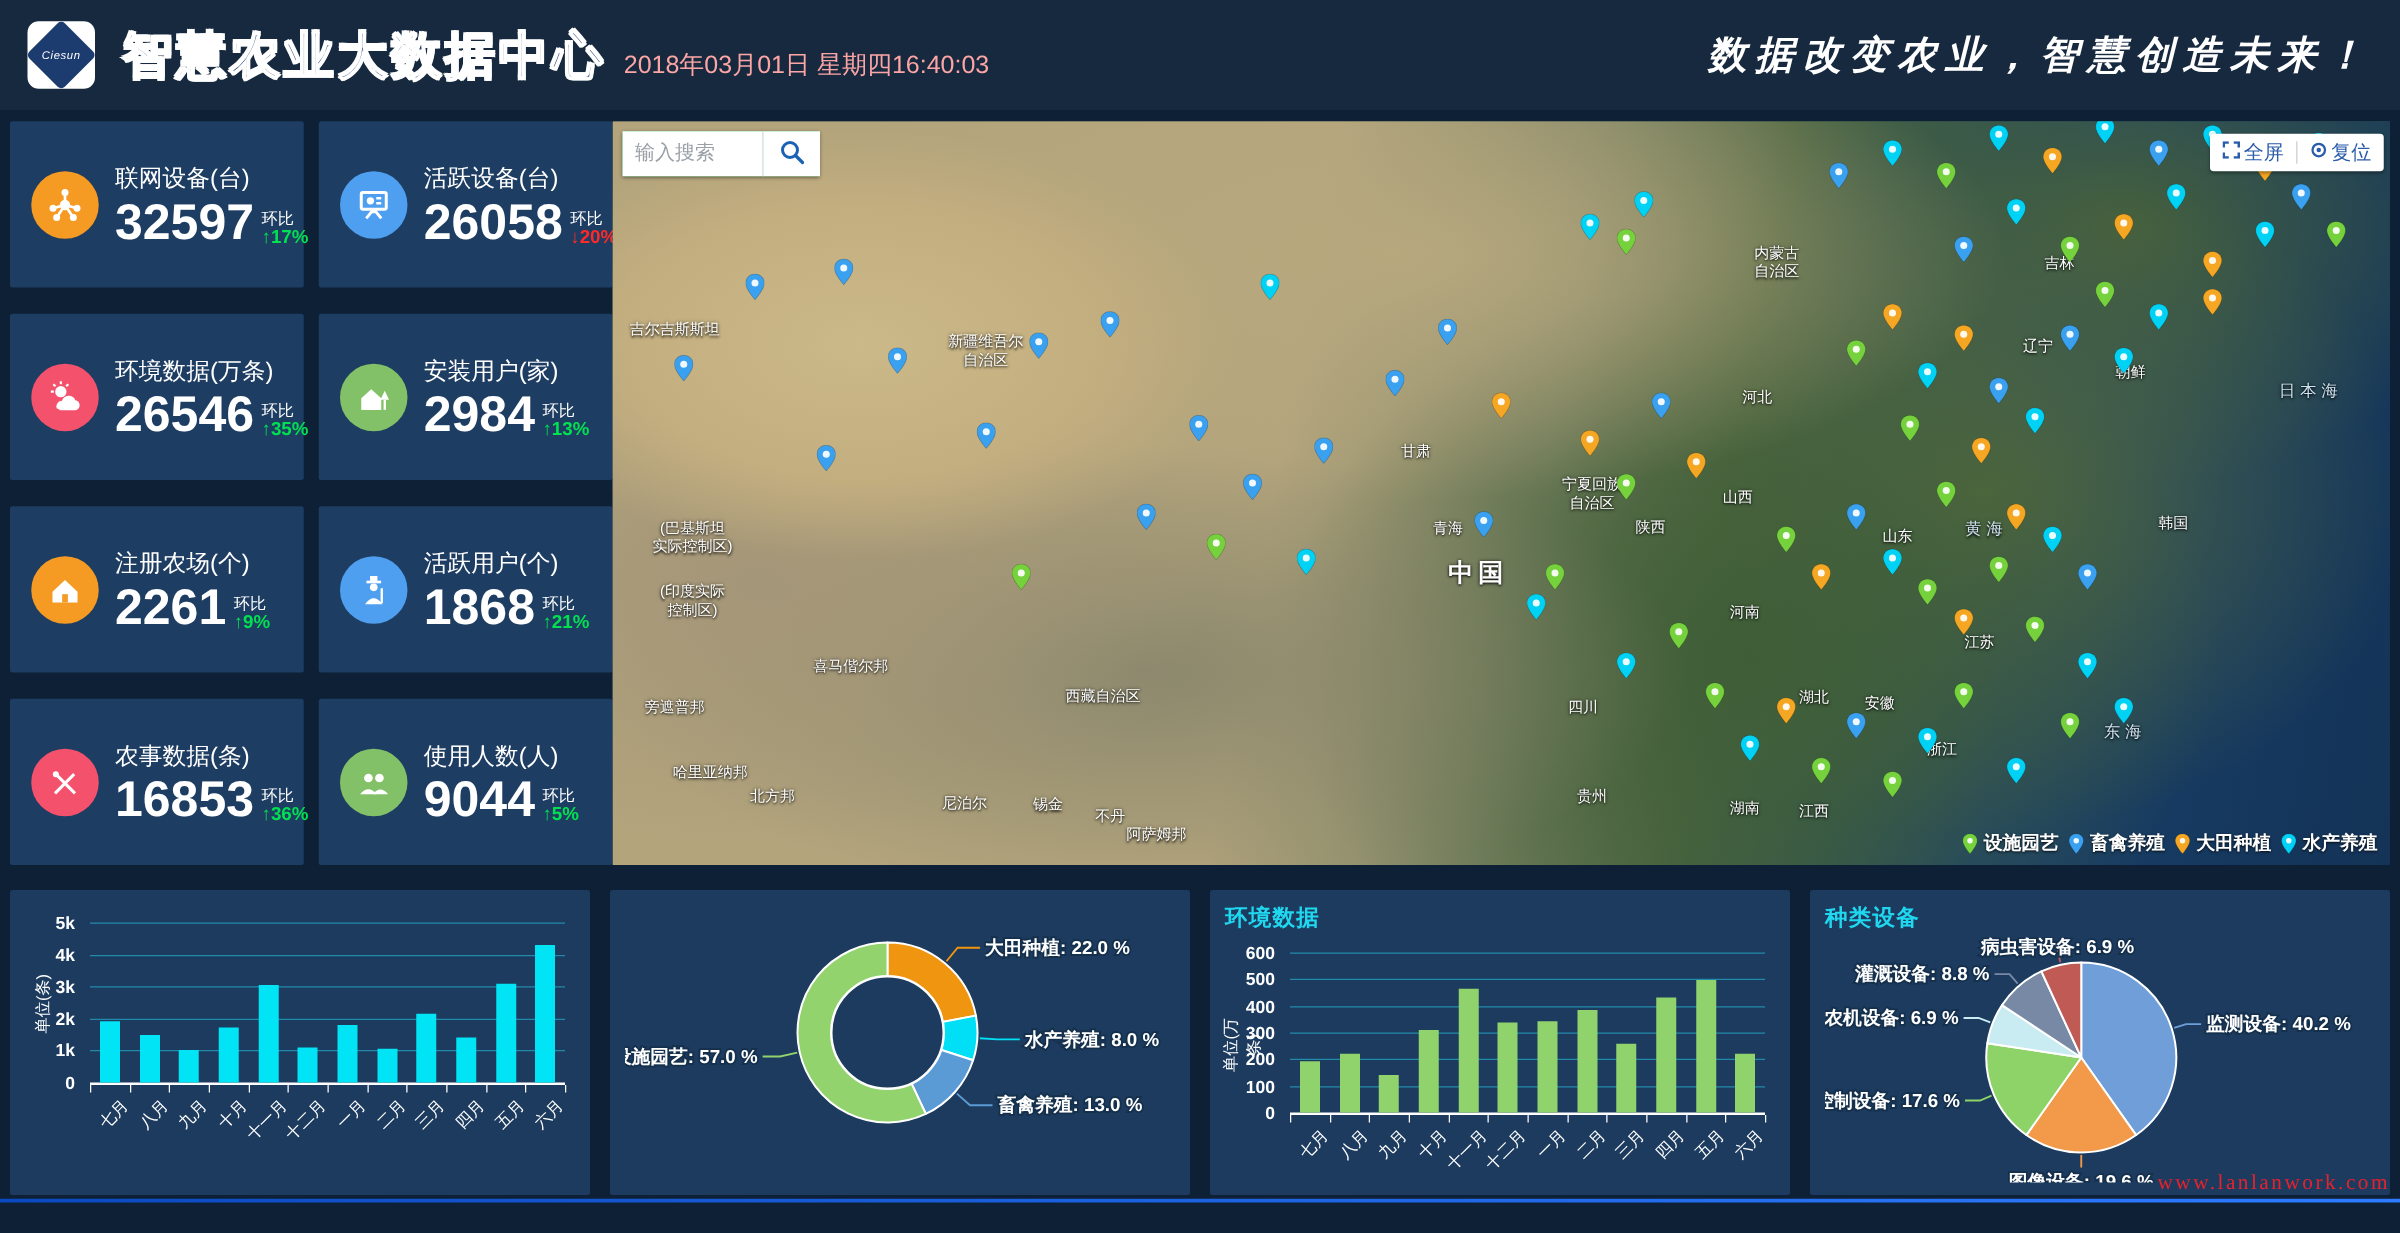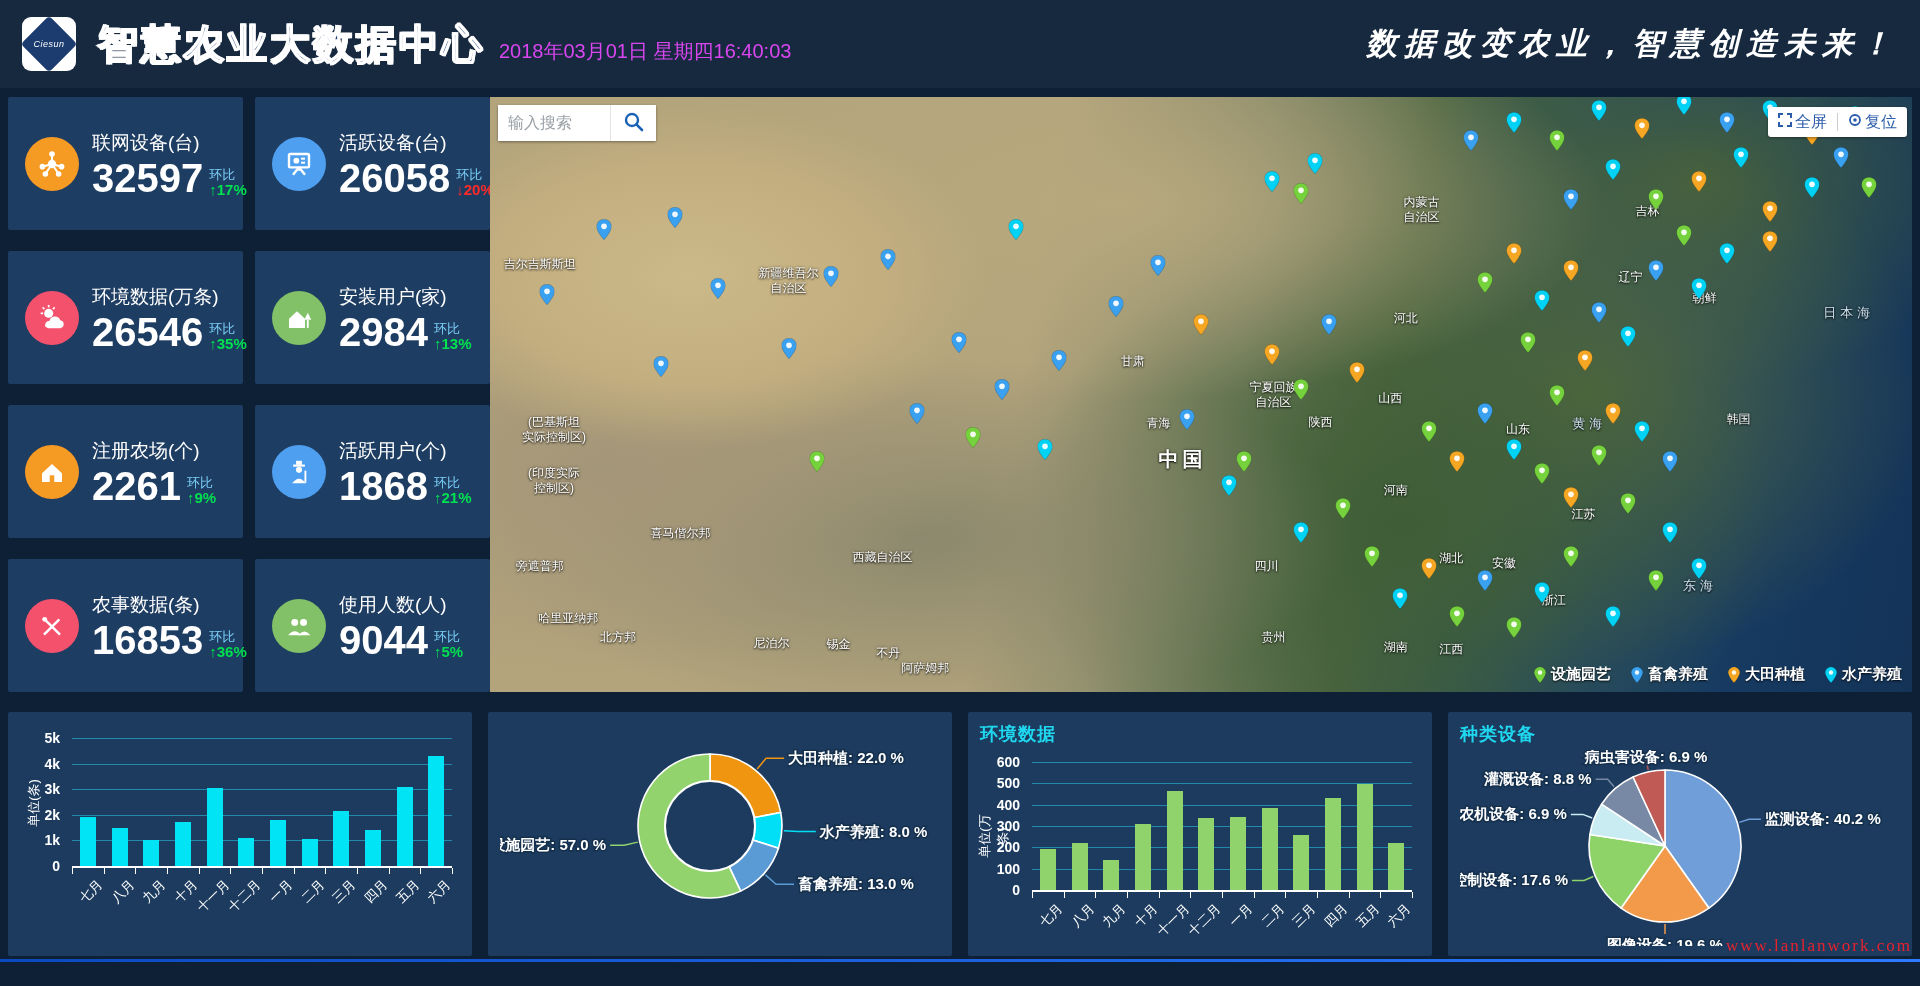--- a/index.html
+++ b/index.html
@@ -11,38 +11,38 @@
   header { position:absolute; left:0; top:0; width:1920px; height:88px;
            background:#16293f; display:flex; align-items:center; padding:0 22px; }
   .logo { width:54px; height:54px; background:#fff; border-radius:9px; position:relative; flex:0 0 54px; }
   .logo-diamond { position:absolute; left:7px; top:7px; width:40px; height:40px;
                   background:#1c3c70; transform:rotate(45deg); border-radius:4px; }
   .logo-text { position:absolute; left:0; top:22px; width:54px; text-align:center;
                color:#fff; font-size:9px; font-style:italic; letter-spacing:.5px; }
   .title { margin-left:22px; font-size:40px; font-weight:bold; letter-spacing:3px;
            color:#1d3f73; -webkit-text-stroke:1.5px #fff;
            text-shadow:-1px -1px 0 #fff,1px -1px 0 #fff,-1px 1px 0 #fff,1px 1px 0 #fff; }
-  .datetime { margin-left:14px; margin-top:14px; color:#d946ef; font-size:20px; }
+  .datetime { margin-left:14px; margin-top:14px; color:#fca5a5; font-size:20px; }
   .slogan { margin-left:auto; color:#fff; font-size:31px; font-style:italic; font-weight:bold;
             font-family:"DejaVu Serif","Liberation Serif",serif; letter-spacing:7px; white-space:nowrap; }
 
   
   .stats { position:absolute; left:8px; top:97px; width:482px; height:595px;
            display:grid; grid-template-columns:235px 235px; grid-template-rows:repeat(4,133px);
            column-gap:12px; row-gap:21px; }
   .card { background:#1e3d62; border-radius:2px; display:flex; align-items:center; padding-left:17px; }
   .icirc { width:54px; height:54px; border-radius:50%; flex:0 0 54px;
            display:flex; align-items:center; justify-content:center; }
   .icirc svg { width:32px; height:32px; }
   .cbody { margin-left:13px; display:flex; flex-direction:column; }
   .clabel { color:#fff; font-size:19px; margin-bottom:2px; white-space:nowrap; }
   .cval-row { display:flex; align-items:flex-end; }
   .cval { color:#fff; font-size:40px; font-weight:bold; line-height:40px; }
   .ccmp { display:flex; flex-direction:column; margin-left:6px; line-height:15px; padding-bottom:1px; }
-  .ccmp-label { color:#7dd3fc; font-size:13px; }
+  .ccmp-label { color:#ffffff; font-size:13px; }
   .cdelta { font-size:15px; font-weight:bold; }
 
   
   .map { position:absolute; left:490px; top:97px; width:1422px; height:595px; overflow:hidden; }
   .map-bg { position:absolute; inset:0; background-color:#35574f;
     background-image:
       radial-gradient(ellipse 420px 240px at 14% 30%, #cbb98a 0%, #c3ae7f 45%, rgba(195,174,127,0) 72%),
       radial-gradient(ellipse 700px 280px at 44% 18%, #b7a87e 0%, rgba(183,168,126,0) 70%),
       radial-gradient(ellipse 520px 300px at 8% 62%, #a49678 0%, rgba(164,150,120,0) 70%),
       radial-gradient(ellipse 620px 260px at 30% 74%, #8b886d 0%, rgba(139,136,109,0) 70%),
@@ -62,21 +62,21 @@
                      font-size:16px; color:#333; }
   .searchbar input::placeholder { color:#9aa0a6; }
   .search-btn { width:46px; height:36px; background:#fff; border:0; border-left:1px solid #e3e3e3;
                 display:flex; align-items:center; justify-content:center; cursor:pointer; }
   .map-tools { position:absolute; right:5px; top:10px; height:30px; background:#fff;
                border-radius:3px; display:flex; align-items:center; padding:0 10px;
                color:#2a5caa; font-size:16px; box-shadow:0 1px 3px rgba(0,0,0,.4); }
   .map-tools button { background:none; border:0; color:#2a5caa; font-size:16px; cursor:pointer;
                       display:flex; align-items:center; gap:3px; }
   .tool-sep { width:1px; height:18px; background:#ccc; margin:0 10px; }
-  .map-legend { position:absolute; right:10px; bottom:8px; display:flex; gap:20px; align-items:center; }
+  .map-legend { position:absolute; right:10px; bottom:8px; display:flex; gap:8px; align-items:center; }
   .legend-item { display:flex; align-items:center; gap:5px; color:#fff; font-size:15px; font-weight:bold;
                  text-shadow:0 1px 2px rgba(0,0,0,.85); }
 
   
   .panel { position:absolute; top:712px; width:464px; height:244px; background:#1c3b5e;
            border-radius:2px; padding:10px 12px 0 12px; }
   .panel-title { color:#1fd8f0; font-size:18px; font-weight:bold; letter-spacing:1px; }
   .chart-body { position:relative; width:440px; height:196px; margin-top:4px; }
   .gridline { position:absolute; height:1px; background:#2398b8; opacity:.85; }
   .axisline { position:absolute; height:2px; background:#fff; }

